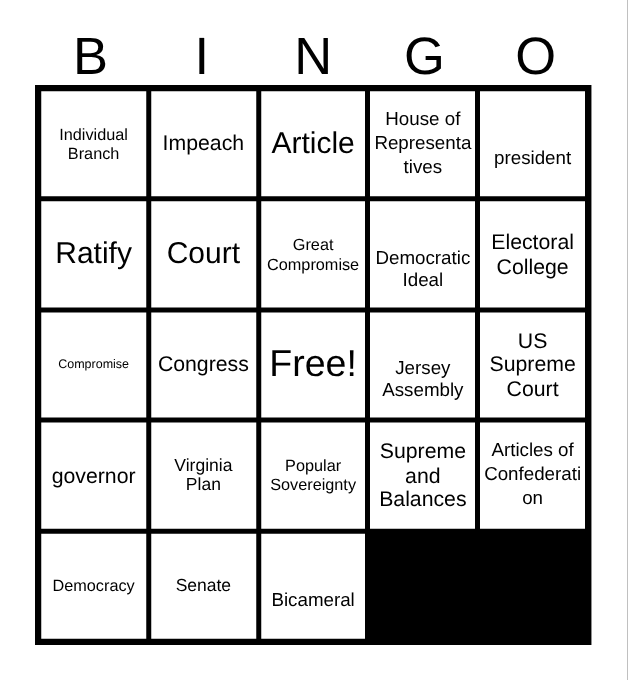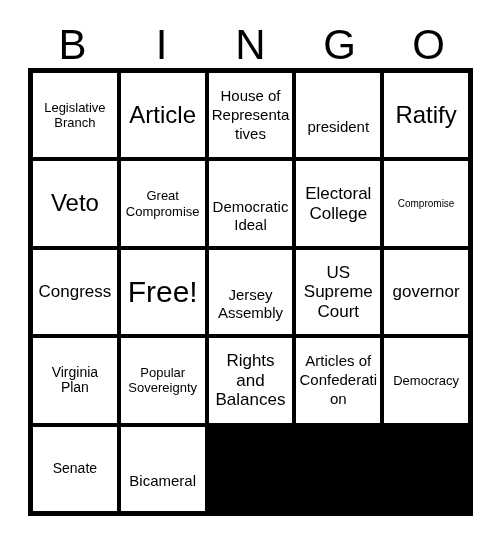--- a/index.html
+++ b/index.html
@@ -101,37 +101,40 @@
     <div class="header-letter">B</div>
     <div class="header-letter">I</div>
     <div class="header-letter">N</div>
     <div class="header-letter">G</div>
     <div class="header-letter">O</div>
   </div>
 
   <div id="grid">
 
     <div class="cell">
-        <span class="cell-text t-md">Legislative Branch</span>
+        <span class="cell-text t-md">Individual Branch</span>
+      </div>
+    <div class="cell">
+        <span class="cell-text t-xl">Impeach</span>
       </div>
     <div class="cell">
         <span class="cell-text t-3xl">Article</span>
       </div>
     <div class="cell">
         <span class="cell-text t-xs">House of Representatives</span>
       </div>
     <div class="cell">
         <span class="cell-text t-lg">president</span>
       </div>
 
     <div class="cell">
         <span class="cell-text t-3xl">Ratify</span>
       </div>
     <div class="cell">
-        <span class="cell-text t-3xl">Veto</span>
+        <span class="cell-text t-3xl">Court</span>
       </div>
     <div class="cell">
         <span class="cell-text t-md">Great Compromise</span>
       </div>
     <div class="cell">
         <span class="cell-text t-lg">Democratic Ideal</span>
       </div>
     <div class="cell">
         <span class="cell-text t-xl">Electoral College</span>
       </div>
@@ -155,21 +158,21 @@
     <div class="cell">
         <span class="cell-text t-xl">governor</span>
       </div>
     <div class="cell">
         <span class="cell-text t-2xl">Virginia Plan</span>
       </div>
     <div class="cell">
         <span class="cell-text t-md">Popular Sovereignty</span>
       </div>
     <div class="cell">
-        <span class="cell-text t-xl">Rights and Balances</span>
+        <span class="cell-text t-xl">Supreme and Balances</span>
       </div>
 
     <div class="cell">
         <span class="cell-text t-xs">Articles of Confederation</span>
       </div>
     <div class="cell">
         <span class="cell-text t-md">Democracy</span>
       </div>
     <div class="cell">
         <span class="cell-text t-2xl">Senate</span>

